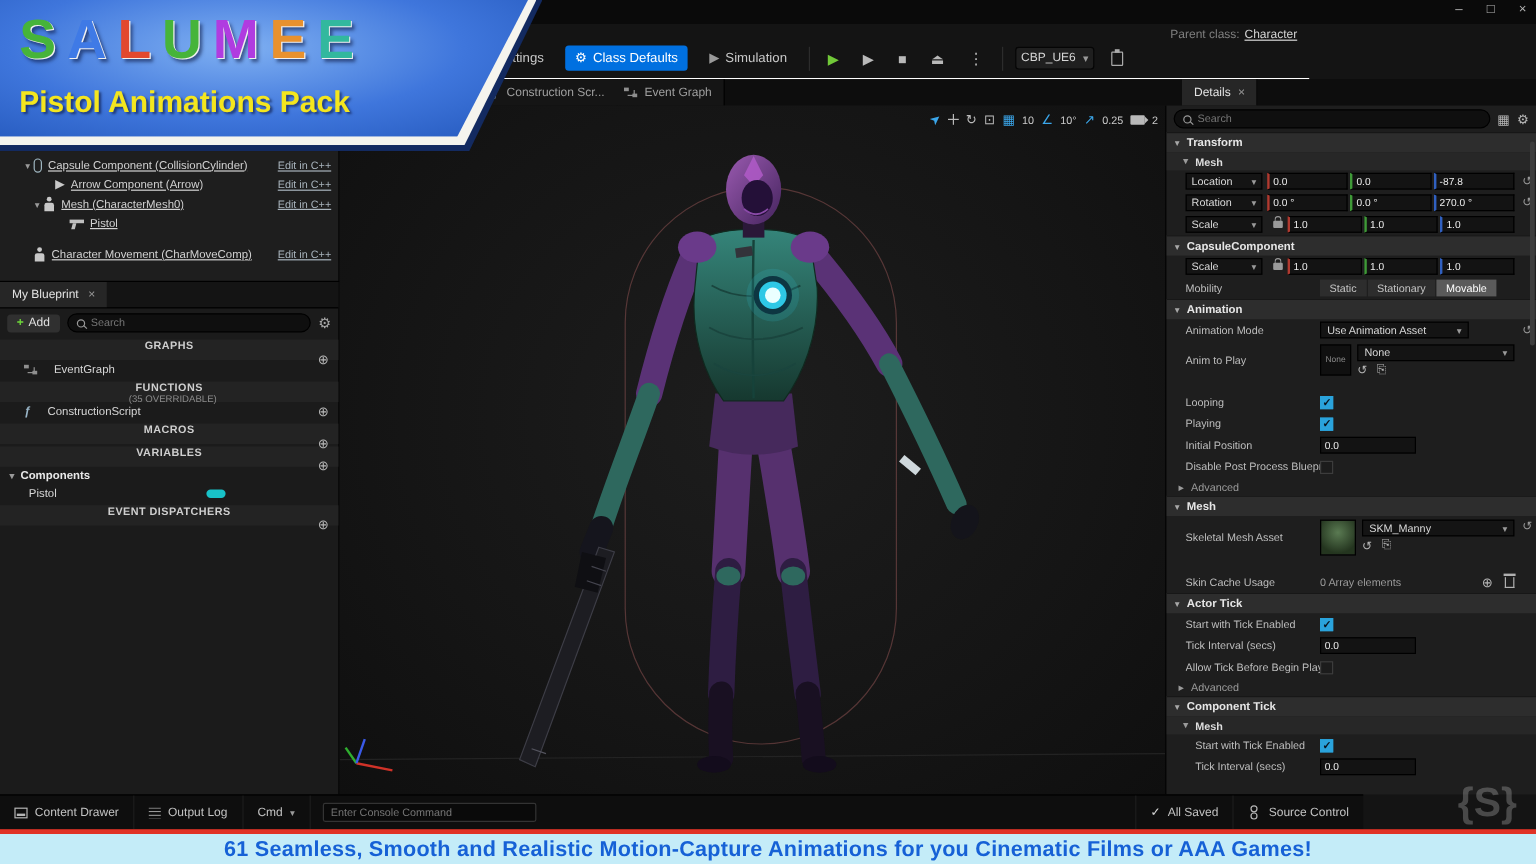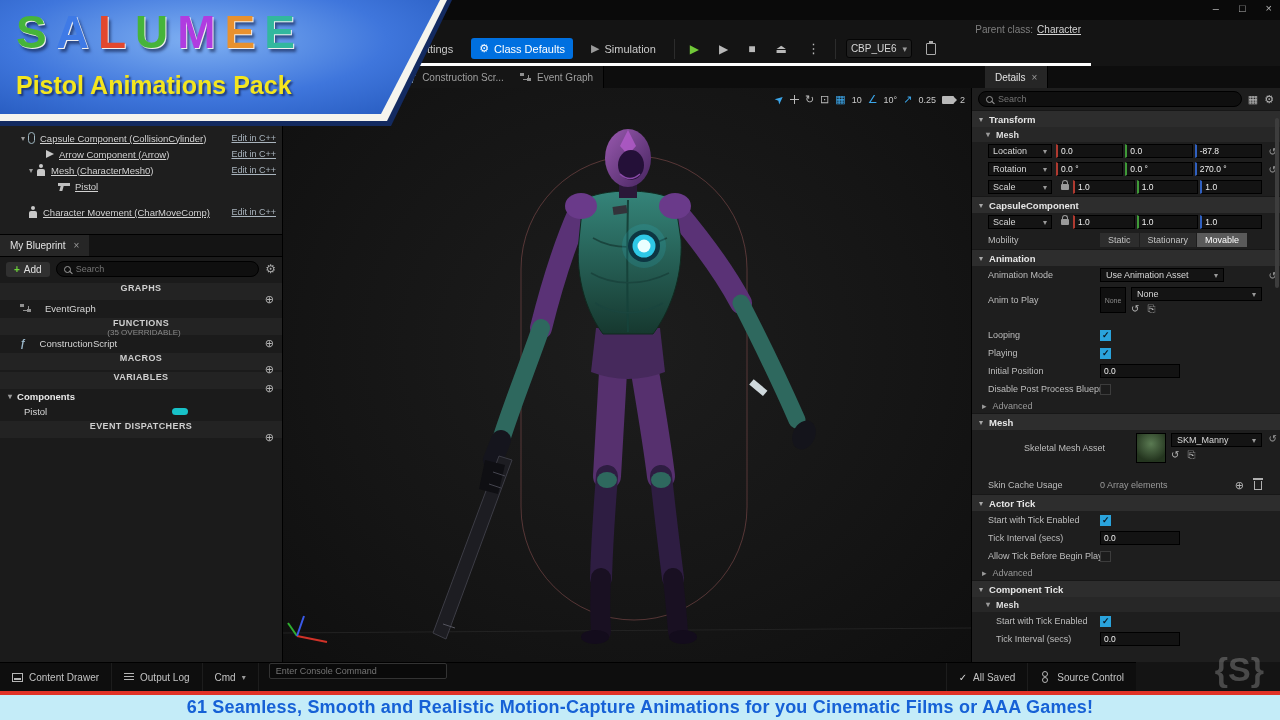--- a/index.html
+++ b/index.html
@@ -3,21 +3,21 @@
 <meta charset="utf-8">
 <style>
   * { margin:0; padding:0; box-sizing:border-box; }
   html,body { width:1280px; height:720px; background:#000; font-family:"Liberation Sans", sans-serif; overflow:hidden; }
   #app { position:relative; width:1280px; height:720px; background:#141414; overflow:hidden; }
 
   
   #titlebar { position:absolute; top:0; left:0; width:1280px; height:20px; background:#0a0a0a; }
   .winbtns { position:absolute; right:8px; top:2px; display:flex; gap:20px; color:#b5b5b5; font-size:11px; }
   .winbtns span { cursor:default; }
-  #topstrip { position:absolute; top:20px; left:0; width:1091px; height:46px; background:#141414; border-bottom:3px solid #ffffff; }
+  #topstrip { position:absolute; top:20px; left:0; width:1091px; height:46px; background:#141414; border-bottom:1px solid #ffffff; }
   #parentclass { position:absolute; top:4px; right:10px; font-size:10px; color:#7f7f7f; }
   #parentclass a { color:#d5d5d5; text-decoration:underline; margin-left:4px; }
   .toolbar-items { position:absolute; left:360px; top:18px; display:flex; align-items:center; gap:10px; }
   .tbtn { display:flex; align-items:center; gap:5px; color:#c9c9c9; font-size:11px; padding:4px 8px; border-radius:3px; }
   .tbtn .g { color:#9a9a9a; font-size:11px; }
   .tbtn.primary { background:#0070e0; color:#fff; }
   .tbtn.primary .g { color:#fff; }
   .tsep { width:1px; height:20px; background:#2c2c2c; }
   .playbtn { font-size:12px; color:#b9b9b9; padding:0 5px; }
   .playbtn.green { color:#71c838; }
@@ -126,21 +126,21 @@
   .thumb.mesh { width:30px; height:30px; background:radial-gradient(circle at 50% 35%, #5a7a52 0%, #24351f 75%); }
   .dcol { display:flex; flex-direction:column; gap:2px; margin-left:5px; flex:1; }
   .miniicons { display:flex; gap:8px; color:#b5b5b5; font-size:10px; }
   .ic-trash { width:8px; height:9px; border:1px solid #b0b0b0; border-top:none; position:relative; margin-left:10px; }
   .ic-trash::before { content:""; position:absolute; top:-3px; left:-2px; right:-2px; height:2px; background:#b0b0b0; }
   .plusc2 { color:#b5b5b5; font-size:11px; margin-left:auto; }
   .dimtxt { color:#9a9a9a; font-size:9px; }
   .dscroll { position:absolute; right:1px; top:30px; width:4px; height:170px; background:#3d3d3d; border-radius:2px; }
 
   
-  #statusbar { position:absolute; top:662px; left:0; width:1136px; height:29px; background:#0e0e0e; border-top:1px solid #000; display:flex; align-items:flex-start; font-size:10px; color:#c3c3c3; }
+  #statusbar { position:absolute; top:662px; left:0; width:1136px; height:29px; background:#0e0e0e; border-top:1px solid #000; display:flex; align-items:center; font-size:10px; color:#c3c3c3; }
   .sb-item { display:flex; align-items:center; gap:6px; padding:0 12px; height:100%; border-right:1px solid #1d1d1d; }
   .ic-drawer { width:11px; height:9px; border:1px solid #b5b5b5; position:relative; }
   .ic-drawer::after { content:""; position:absolute; left:1px; right:1px; bottom:1px; height:2px; background:#b5b5b5; }
   .ic-log { width:10px; height:9px; background:linear-gradient(#b5b5b5 1px, transparent 1px); background-size:100% 3px; }
   .sb-console { margin-left:10px; width:178px; height:16px; background:#0a0a0a; border:1px solid #333; border-radius:2px; display:flex; align-items:center; padding:0 6px; }
   .sb-console input { background:transparent; border:0; outline:none; color:#8a8a8a; font-size:9px; width:100%; }
   .sb-right { margin-left:auto; display:flex; align-items:center; height:100%; }
   .ic-branch { width:9px; height:12px; position:relative; margin-right:2px; }
   .ic-branch::before { content:""; position:absolute; top:0; left:2px; width:4px; height:4px; border:1px solid #b5b5b5; border-radius:50%; }
   .ic-branch::after { content:""; position:absolute; bottom:0; left:2px; width:4px; height:4px; border:1px solid #b5b5b5; border-radius:50%; }
@@ -574,21 +574,21 @@
       <span>▸</span>
       <span>Advanced</span>
     </div>
 
     <div class="dhead">
         <span class="tri">▾</span>
         <span>Mesh</span>
       </div>
 
     <div class="drow tall" style="min-height:46px;">
-      <span class="dlabel" style="padding-top:10px;margin-left:36px;">Skeletal Mesh Asset</span>
+      <span class="dlabel" style="padding-top:10px;">Skeletal Mesh Asset</span>
       <div class="thumb mesh"></div>
       <div class="dcol">
         <div class="dd">
             <span>SKM_Manny</span>
             <span class="caret">▾</span>
           </div>
         <div class="miniicons">
           <span>↺</span>
           <span style="font-size:10px;">⎘</span>
         </div>

